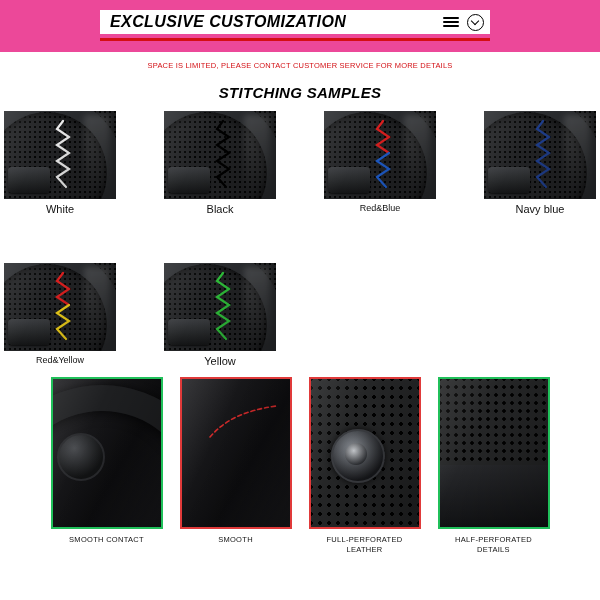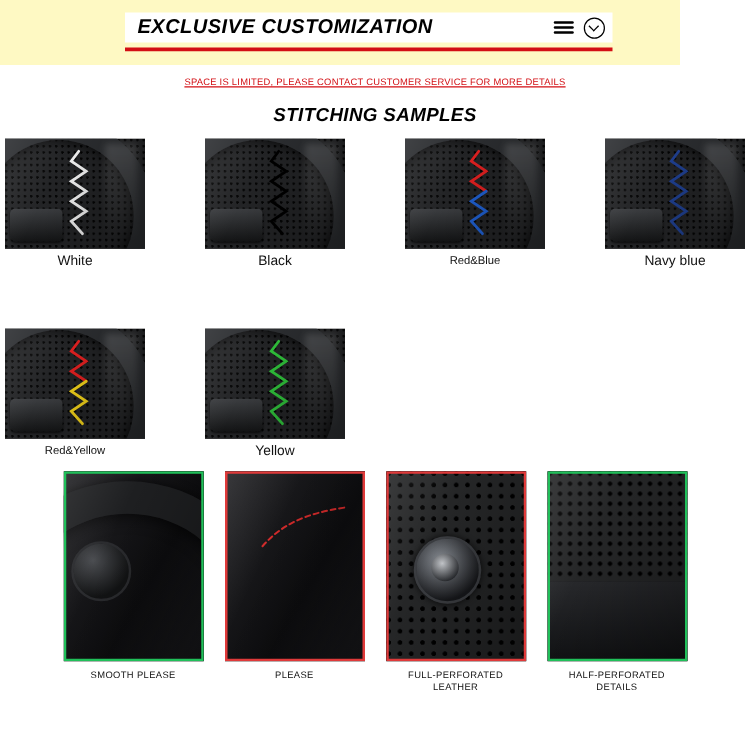--- a/index.html
+++ b/index.html
@@ -17,23 +17,23 @@
     position: relative;
     width: 600px;
     height: 600px;
     background: #ffffff;
     box-sizing: border-box;
   }
 
   
   .header {
     position: relative;
-    width: 544px;
+    width: 600px;
     height: 52px;
-    background: #fef9c3;
+    background: #ec4899;
     display: flex;
     align-items: flex-start;
   }
   .header-inner {
     position: absolute;
     left: 100px;
     top: 10px;
     width: 390px;
   }
   .header-bar {
@@ -104,21 +104,20 @@
   }
 
   
   .subtitle {
     text-align: center;
     color: #d30f14;
     font-size: 7.5px;
     letter-spacing: 0.2px;
     margin-top: 9px;
     font-family: "Liberation Sans", sans-serif;
-    text-decoration: underline;
   }
 
   
   .section-title {
     text-align: center;
     font-size: 15px;
     font-weight: bold;
     font-style: italic;
     letter-spacing: 0.3px;
     color: #000;
@@ -442,33 +441,33 @@
   <div class="leather-row">
 
     <div class="leather-cell">
       <div class="leather-img">
         <div class="suede-tex"></div>
         <div class="sm-wheel-outer"></div>
         <div class="hub"></div>
         <div class="tex-sheen"></div>
         <div class="frame-green"></div>
       </div>
-      <div class="leather-label">SMOOTH PLEASE</div>
+      <div class="leather-label">SMOOTH CONTACT</div>
     </div>
 
     <div class="leather-cell">
       <div class="leather-img">
         <div class="suede-tex"></div>
         <svg class="suede-stitch" viewBox="0 0 70 40">
           <path d="M2 34 C16 18 34 8 68 3" fill="none" stroke="#d02a2a" stroke-width="1.6" stroke-dasharray="4 3" stroke-linecap="round"></path>
         </svg>
         <div class="tex-sheen"></div>
         <div class="frame-red"></div>
       </div>
-      <div class="leather-label">PLEASE</div>
+      <div class="leather-label">SMOOTH</div>
     </div>
 
     <div class="leather-cell">
       <div class="leather-img">
         <div class="perf-big"></div>
         <div class="emblem"></div>
         <div class="tex-sheen"></div>
         <div class="frame-red"></div>
       </div>
       <div class="leather-label">FULL-PERFORATED LEATHER</div>

